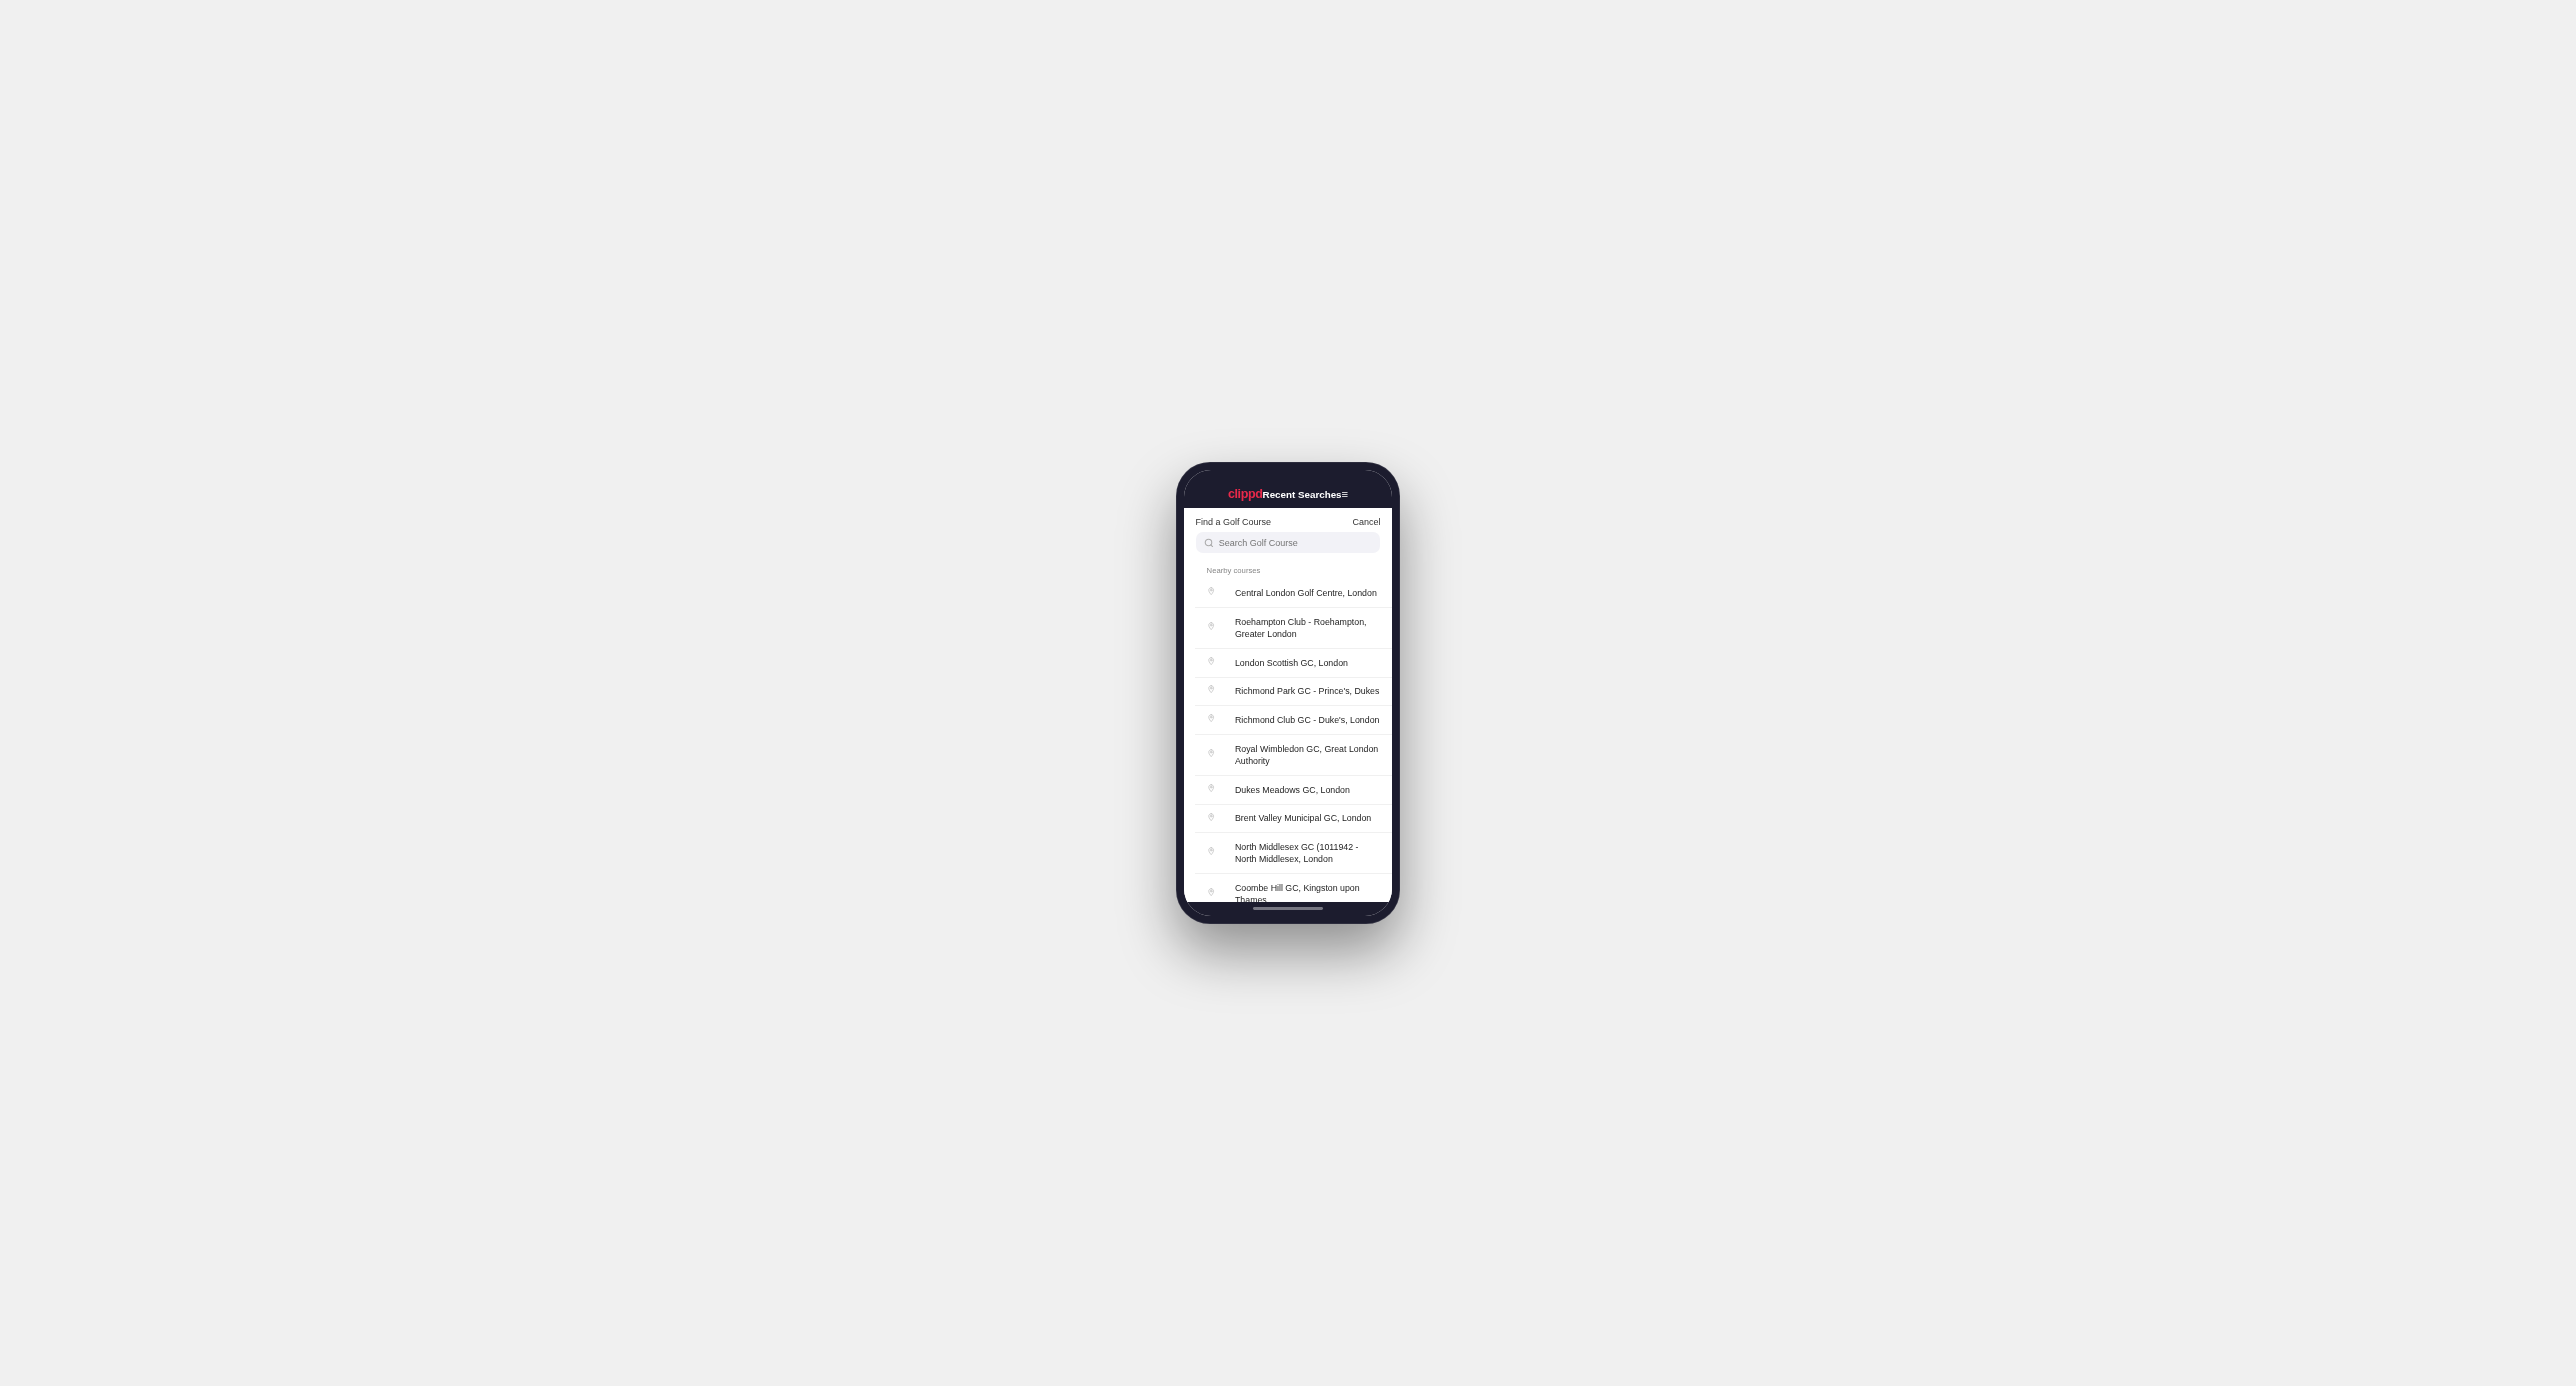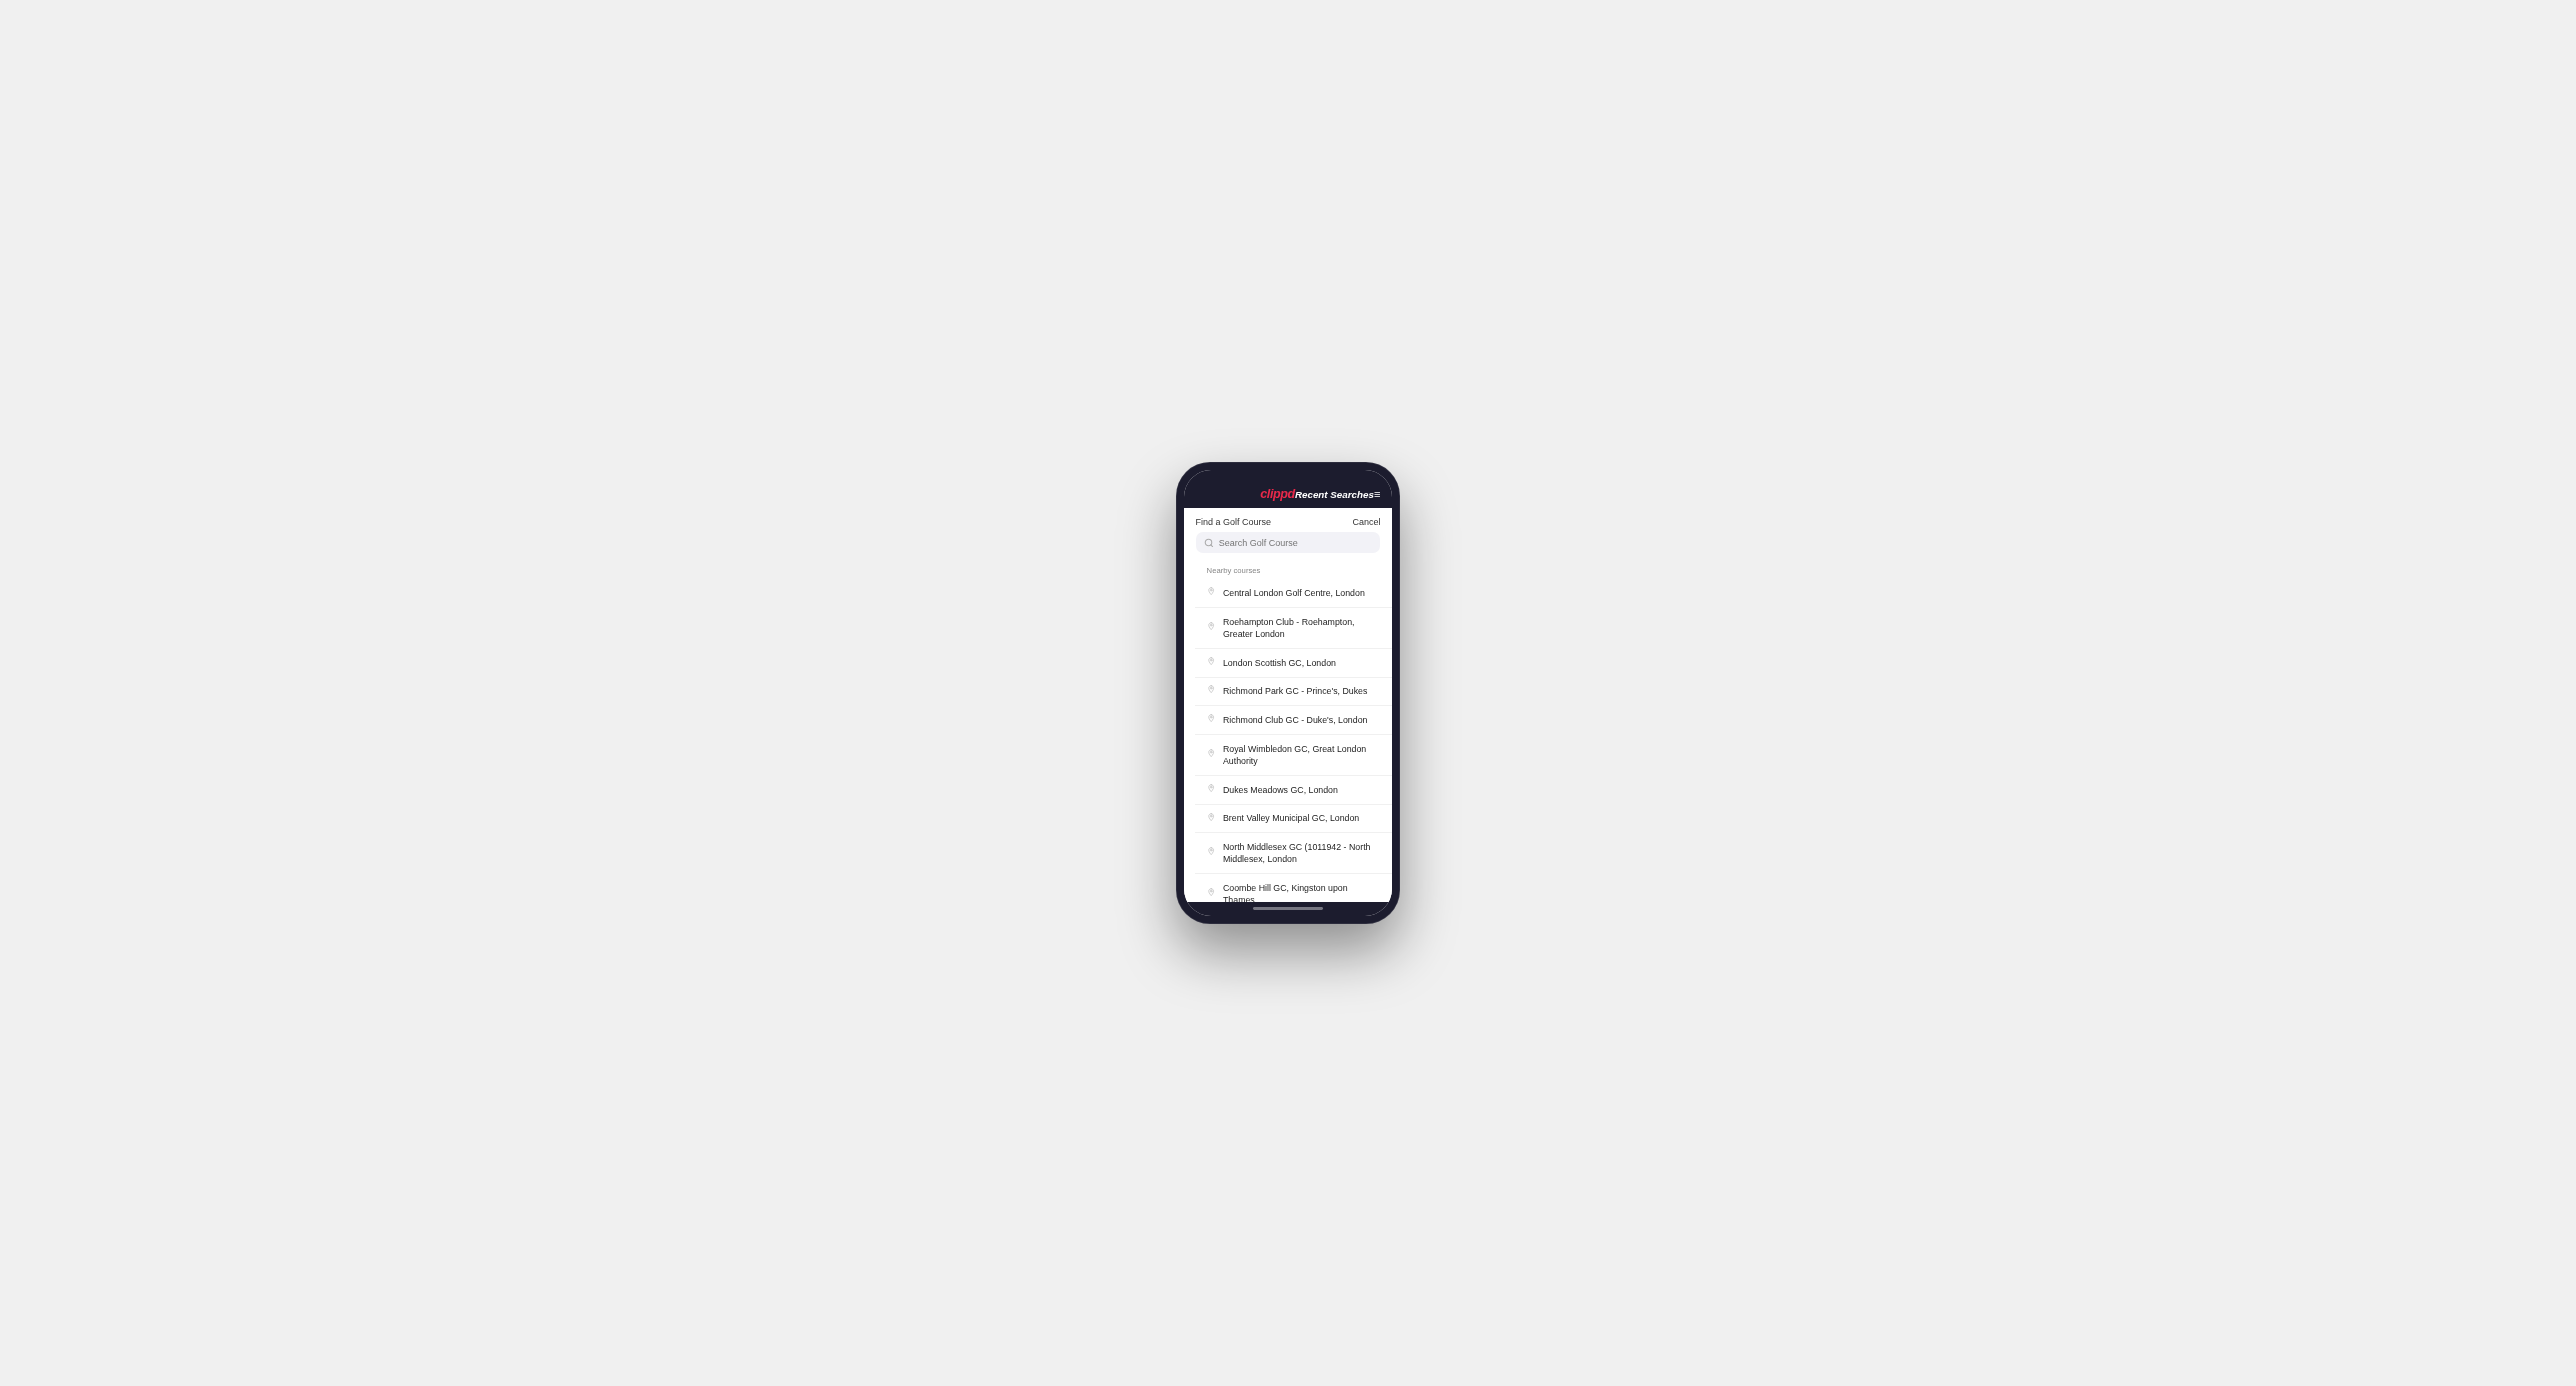--- a/index.html
+++ b/index.html
@@ -41,23 +41,22 @@
       background: #1c1c2e;
       height: 9.8px;
       flex-shrink: 0;
     }
 
     .nav-bar {
       background: #1c1c2e;
       padding: 7px 11.2px;
       display: flex;
       align-items: center;
-      justify-content: flex-end;
-      flex-shrink: 0;
-      font-style: italic;
+      justify-content: center;
+      flex-shrink: 0;
     }
 
     .nav-logo {
       color: #e8294a;
       font-size: 12.6px;
       font-weight: 700;
       letter-spacing: -0.4px;
     }
 
     .nav-title {
@@ -148,21 +147,21 @@
 
     .course-list {
       list-style: none;
     }
 
     .course-item {
       display: flex;
       align-items: center;
       padding: 7.7px 11.2px;
       border-bottom: 0.7px solid #f0f0f0;
-      gap: 8px;
+      gap: 20px;
       cursor: pointer;
     }
 
     .location-pin {
       flex-shrink: 0;
       color: #bbb;
       font-size: 9px;
     }
 
     .course-name {

